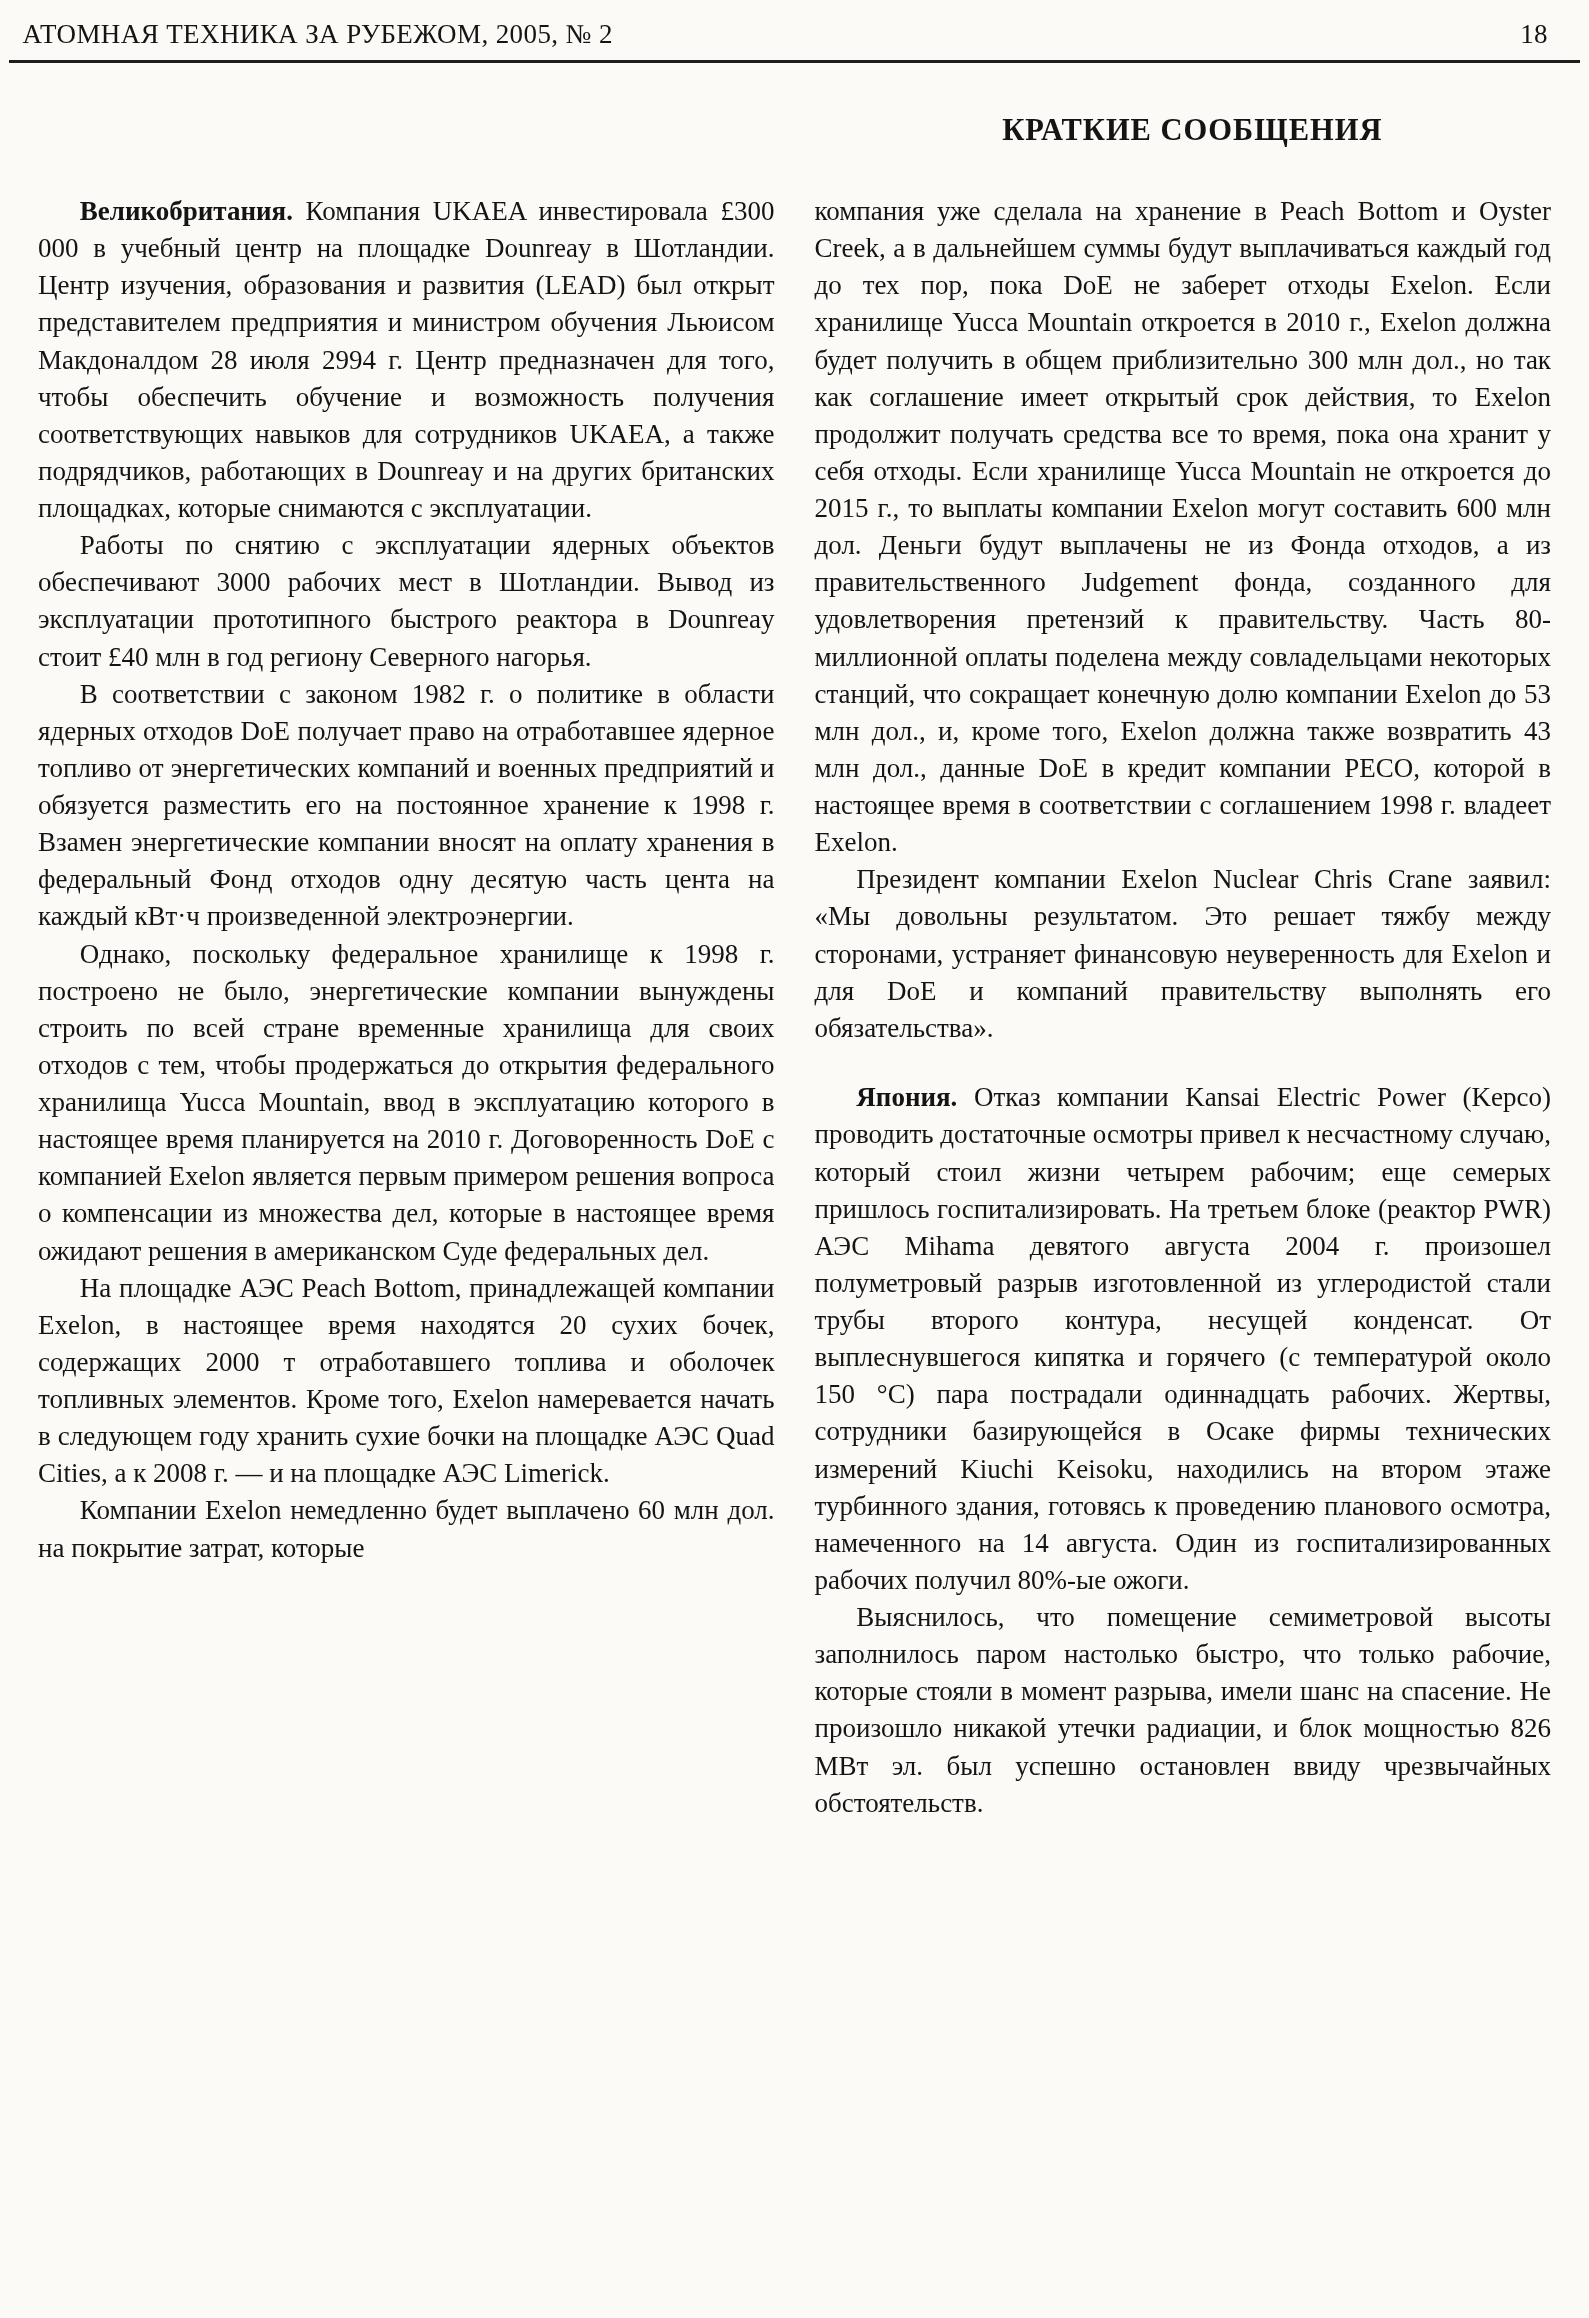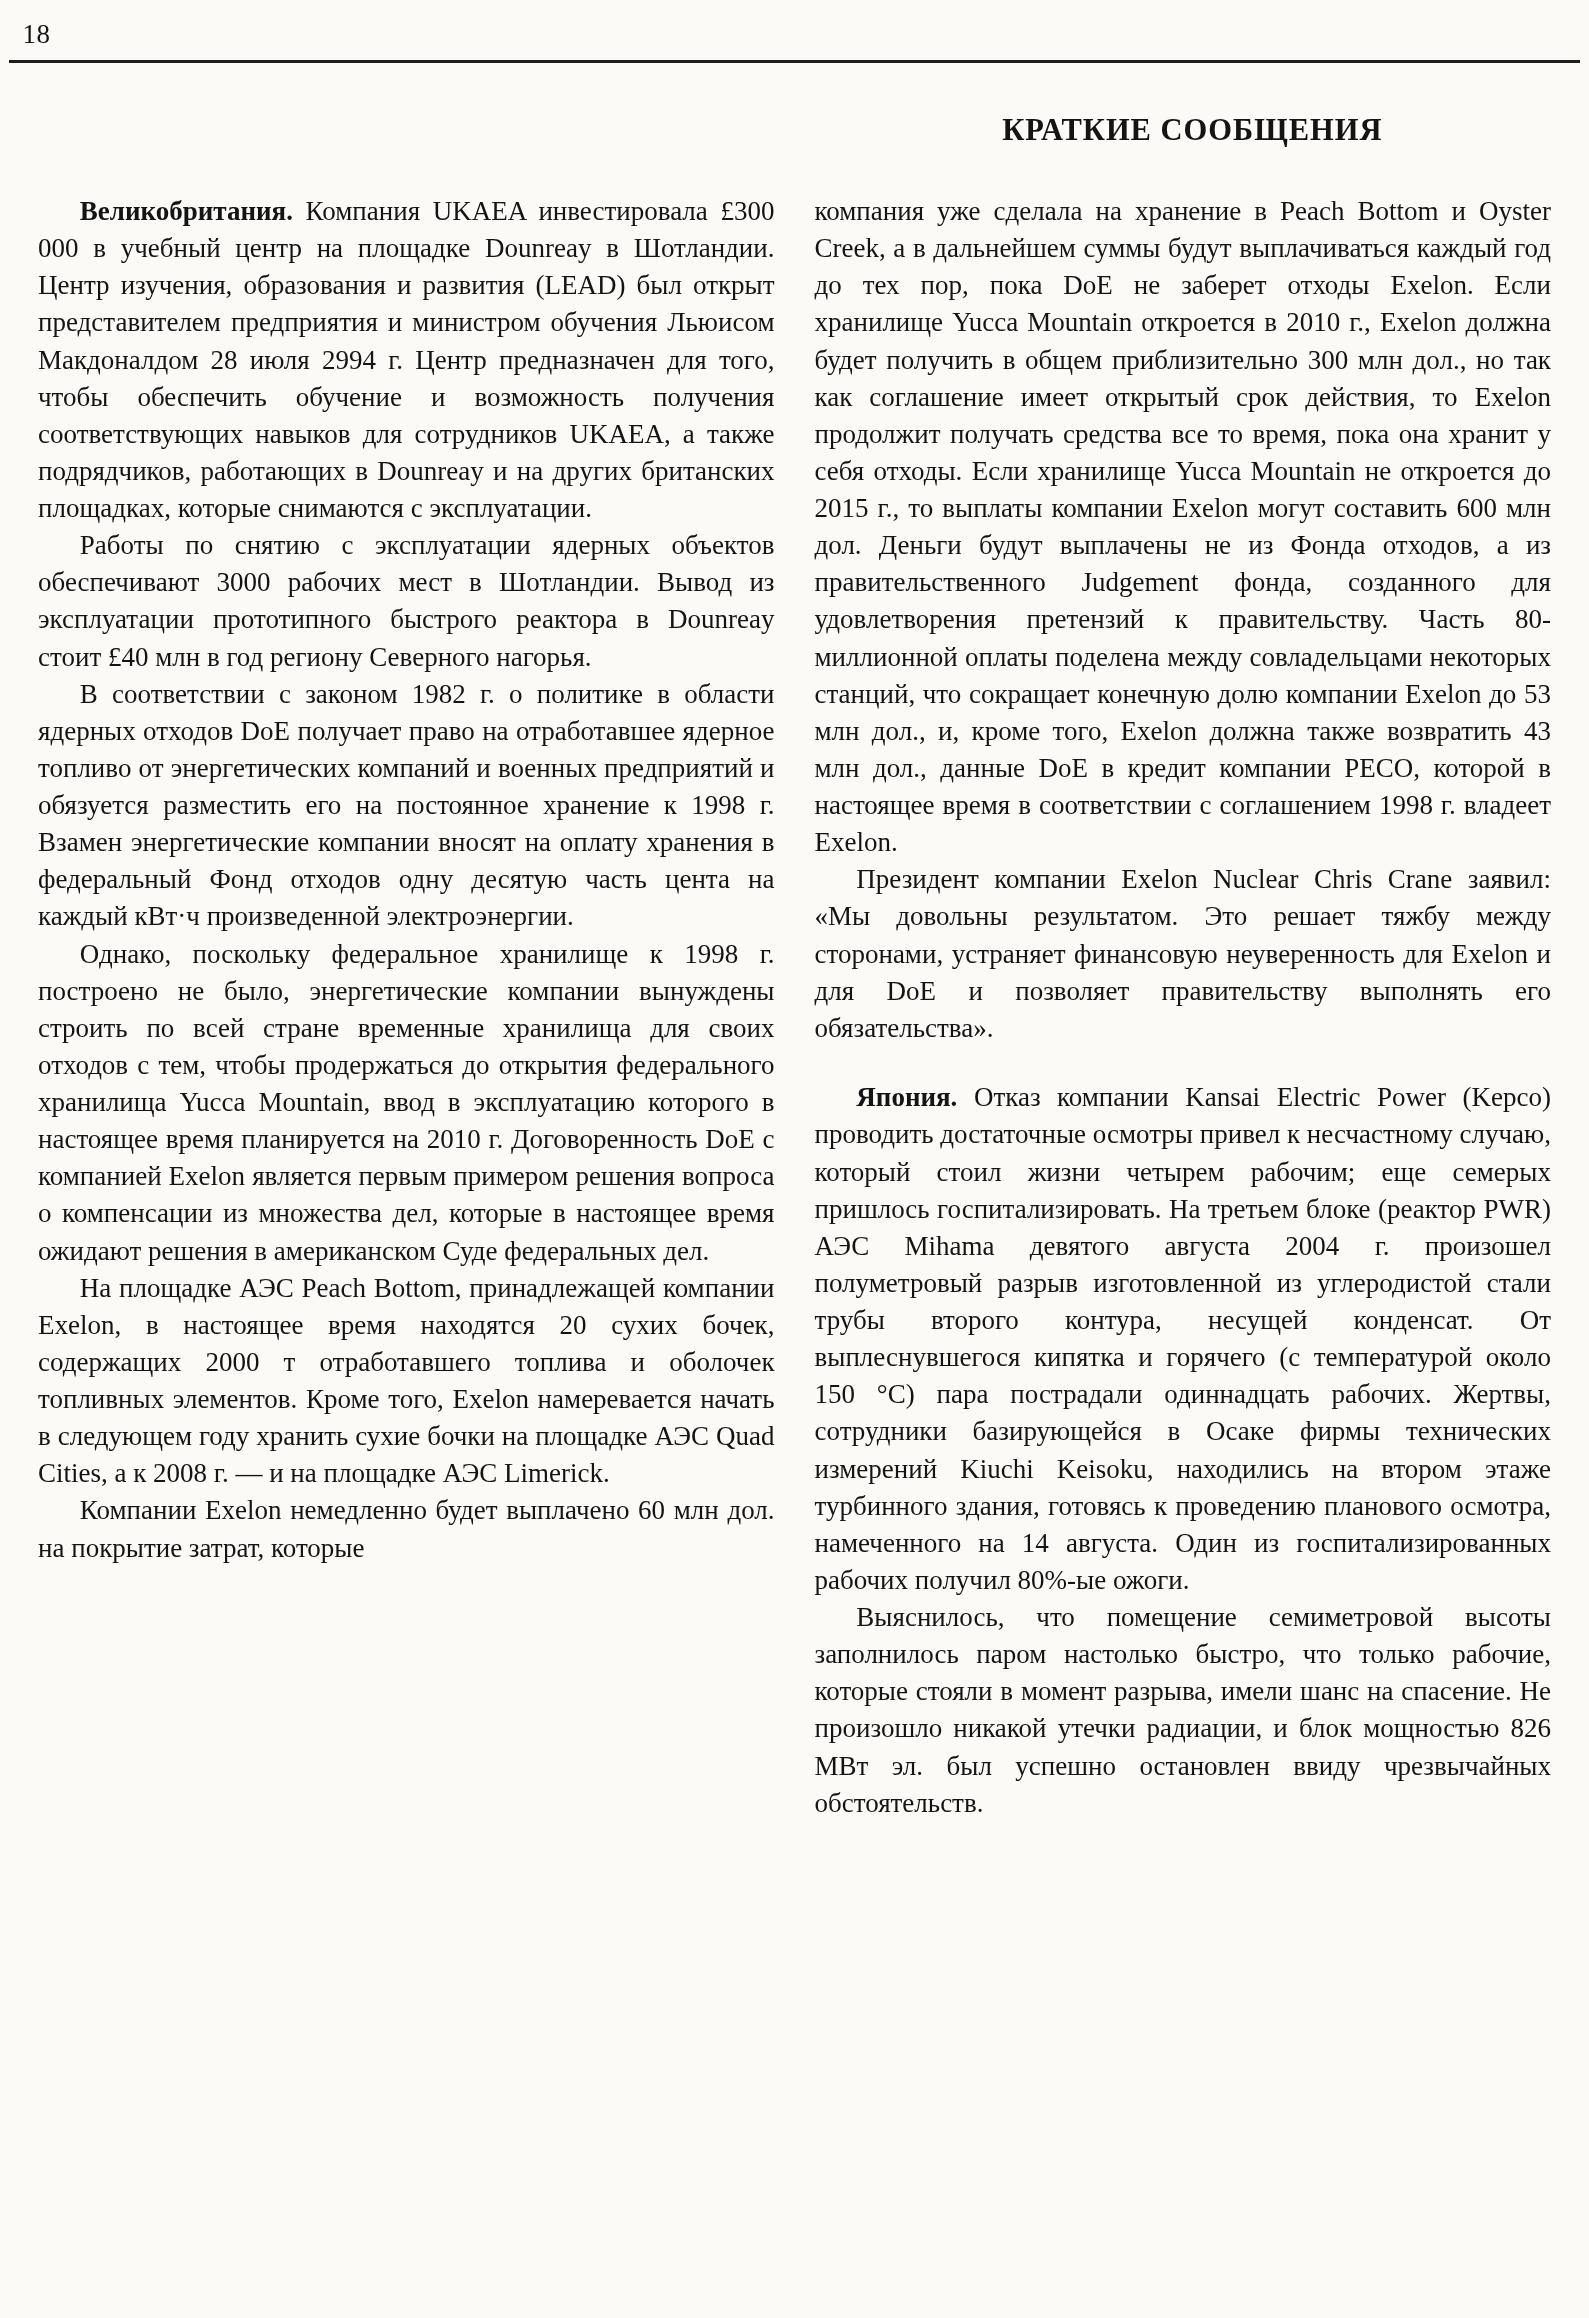--- a/index.html
+++ b/index.html
@@ -72,20 +72,21 @@
     font-weight: bold;
     font-family: Liberation Serif, serif;
   }
 </style>
 </head>
 <body>
 
 <div class="page">
 
   <div class="page-header">
+    <span>АТОМНАЯ ТЕХНИКА ЗА РУБЕЖОМ, 2005, № 2</span>
     <span>18</span>
   </div>
 
   <hr class="header-rule">
 
   <div class="title-row">
     <h1 class="section-title">КРАТКИЕ СООБЩЕНИЯ</h1>
   </div>
 
   <div class="columns">
@@ -94,21 +95,21 @@
       <p><b class="lead">Великобритания.</b> <span>Компания UKAEA инвестировала £300 000 в учебный центр на площадке Dounreay в Шотландии. Центр изучения, образования и развития (LEAD) был открыт представителем предприятия и министром обучения Льюисом Макдоналдом 28 июля 2994 г. Центр предназначен для того, чтобы обеспечить обучение и возможность получения соответствующих навыков для сотрудников UKAEA, а также подрядчиков, работающих в Dounreay и на других британских площадках, которые снимаются с эксплуатации.</span></p>
       <p><span>Работы по снятию с эксплуатации ядерных объектов обеспечивают 3000 рабочих мест в Шотландии. Вывод из эксплуатации прототипного быстрого реактора в Dounreay стоит £40 млн в год региону Северного нагорья.</span></p>
       <p><span>В соответствии с законом 1982 г. о политике в области ядерных отходов DoE получает право на отработавшее ядерное топливо от энергетических компаний и военных предприятий и обязуется разместить его на постоянное хранение к 1998 г. Взамен энергетические компании вносят на оплату хранения в федеральный Фонд отходов одну десятую часть цента на каждый кВт·ч произведенной электроэнергии.</span></p>
       <p><span>Однако, поскольку федеральное хранилище к 1998 г. построено не было, энергетические компании вынуждены строить по всей стране временные хранилища для своих отходов с тем, чтобы продержаться до открытия федерального хранилища Yucca Mountain, ввод в эксплуатацию которого в настоящее время планируется на 2010 г. Договоренность DoE с компанией Exelon является первым примером решения вопроса о компенсации из множества дел, которые в настоящее время ожидают решения в американском Суде федеральных дел.</span></p>
       <p><span>На площадке АЭС Peach Bottom, принадлежащей компании Exelon, в настоящее время находятся 20 сухих бочек, содержащих 2000 т отработавшего топлива и оболочек топливных элементов. Кроме того, Exelon намеревается начать в следующем году хранить сухие бочки на площадке АЭС Quad Cities, а к 2008 г. — и на площадке АЭС Limerick.</span></p>
       <p><span>Компании Exelon немедленно будет выплачено 60 млн дол. на покрытие затрат, которые</span></p>
     </div>
 
     <div class="text-col">
       <p class="no-indent"><span>компания уже сделала на хранение в Peach Bottom и Oyster Creek, а в дальнейшем суммы будут выплачиваться каждый год до тех пор, пока DoE не заберет отходы Exelon. Если хранилище Yucca Mountain откроется в 2010 г., Exelon должна будет получить в общем приблизительно 300 млн дол., но так как соглашение имеет открытый срок действия, то Exelon продолжит получать средства все то время, пока она хранит у себя отходы. Если хранилище Yucca Mountain не откроется до 2015 г., то выплаты компании Exelon могут составить 600 млн дол. Деньги будут выплачены не из Фонда отходов, а из правительственного Judgement фонда, созданного для удовлетворения претензий к правительству. Часть 80-миллионной оплаты поделена между совладельцами некоторых станций, что сокращает конечную долю компании Exelon до 53 млн дол., и, кроме того, Exelon должна также возвратить 43 млн дол., данные DoE в кредит компании PECO, которой в настоящее время в соответствии с соглашением 1998 г. владеет Exelon.</span></p>
-      <p><span>Президент компании Exelon Nuclear Chris Crane заявил: «Мы довольны результатом. Это решает тяжбу между сторонами, устраняет финансовую неуверенность для Exelon и для DoE и позволяет правительству выполнять его обязательства».</span></p>
+      <p><span>Президент компании Exelon Nuclear Chris Crane заявил: «Мы довольны результатом. Это решает тяжбу между сторонами, устраняет финансовую неуверенность для Exelon и для DoE и компаний правительству выполнять его обязательства».</span></p>
       <p class="section-start"><b class="lead">Япония.</b> <span>Отказ компании Kansai Electric Power (Kepco) проводить достаточные осмотры привел к несчастному случаю, который стоил жизни четырем рабочим; еще семерых пришлось госпитализировать. На третьем блоке (реактор PWR) АЭС Mihama девятого августа 2004 г. произошел полуметровый разрыв изготовленной из углеродистой стали трубы второго контура, несущей конденсат. От выплеснувшегося кипятка и горячего (с температурой около 150 °C) пара пострадали одиннадцать рабочих. Жертвы, сотрудники базирующейся в Осаке фирмы технических измерений Kiuchi Keisoku, находились на втором этаже турбинного здания, готовясь к проведению планового осмотра, намеченного на 14 августа. Один из госпитализированных рабочих получил 80%-ые ожоги.</span></p>
       <p><span>Выяснилось, что помещение семиметровой высоты заполнилось паром настолько быстро, что только рабочие, которые стояли в момент разрыва, имели шанс на спасение. Не произошло никакой утечки радиации, и блок мощностью 826 МВт эл. был успешно остановлен ввиду чрезвычайных обстоятельств.</span></p>
     </div>
 
   </div>
 
 </div>
 
 
 </body></html>

